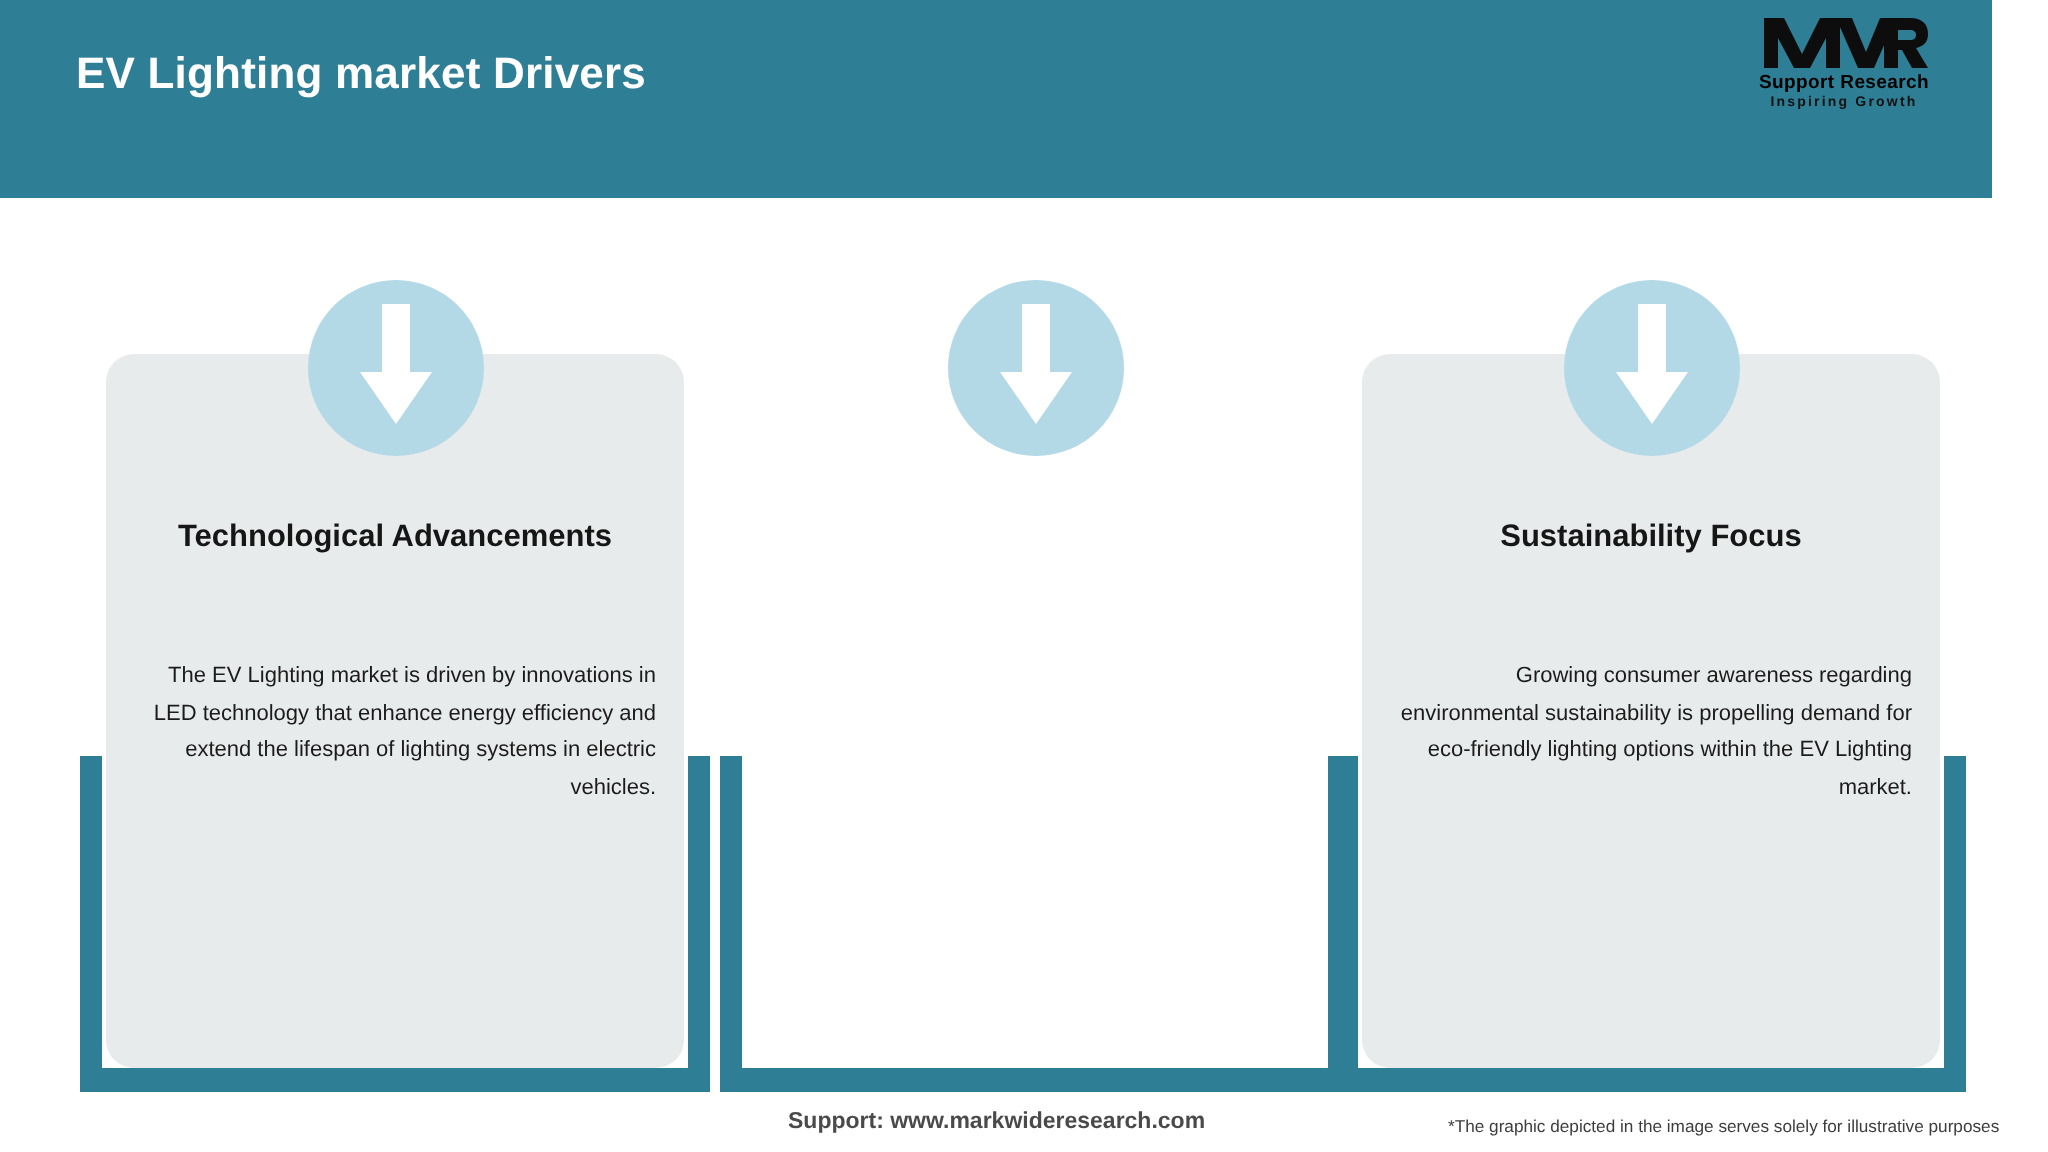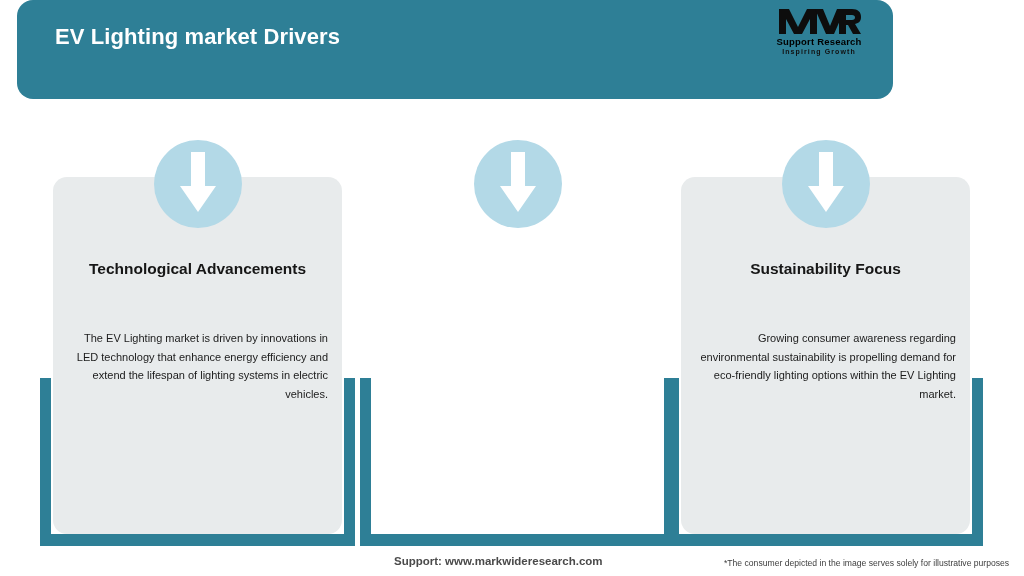--- a/index.html
+++ b/index.html
@@ -12,26 +12,25 @@
     height: 576px;
     position: relative;
     overflow: hidden;
     font-family: "Liberation Sans", sans-serif;
     -webkit-font-smoothing: antialiased;
   }
 
   
   .header {
     position: absolute;
-    left: 17px;
+    left: 0;
     top: 0;
-    width: 876px;
+    width: 996px;
     height: 99px;
     background: #2e7f96;
-    border-radius: 16px;
   }
   .header-title {
     position: absolute;
     left: 38px;
     top: 24px;
     font-size: 22px;
     font-weight: bold;
     color: #ffffff;
     letter-spacing: 0.1px;
     white-space: nowrap;
@@ -248,13 +247,13 @@
     <div class="badge">
       <svg width="40" height="64" viewBox="0 0 40 64" aria-hidden="true">
         <path d="M13 0 L27 0 L27 34 L38 34 L20 60 L2 34 L13 34 Z" fill="#ffffff"></path>
       </svg>
     </div>
   </div>
 
 </div>
 
 <div class="footer-source">Support: www.markwideresearch.com</div>
-<div class="footer-note">*The consumer depicted in the image serves solely for illustrative purposes</div>
+<div class="footer-note">*The graphic depicted in the image serves solely for illustrative purposes</div>
 
 </body></html>

